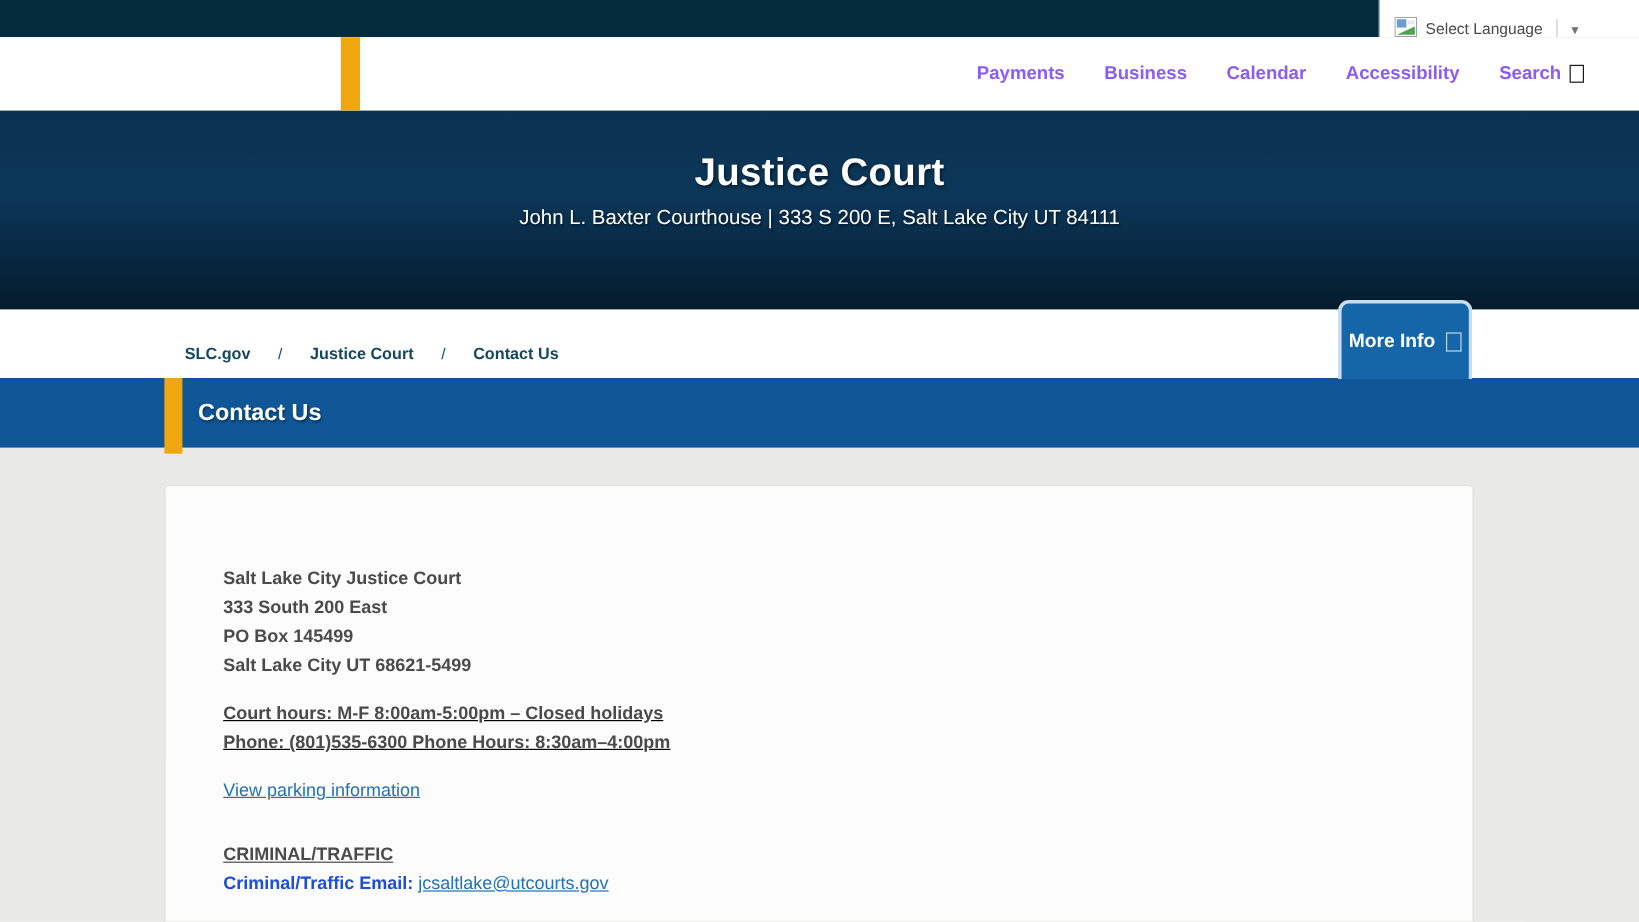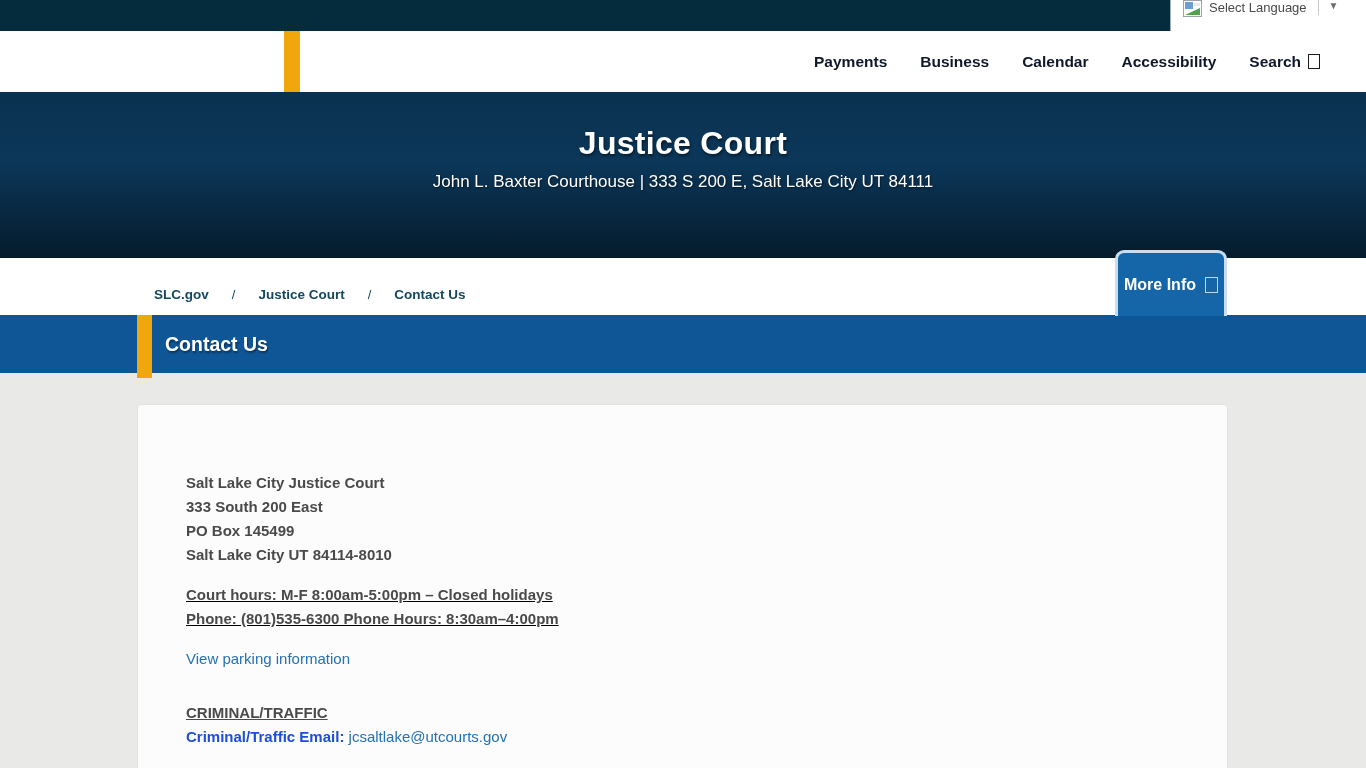--- a/index.html
+++ b/index.html
@@ -1,33 +1,33 @@
 <!DOCTYPE html>
 <html><head>
 <meta charset="utf-8">
 <style>
   * { margin:0; padding:0; box-sizing:border-box; }
   html,body { width:1366px; height:768px; overflow:hidden; background:#E9E9E7;
               font-family:"Liberation Sans","DejaVu Sans",sans-serif; }
 
   
   .topbar { position:relative; height:31px; background:#042C3D; }
-  .lang-box { position:absolute; top:0; right:0; width:196px; height:31px; background:#ffffff;
-              border-left:1px solid #9FB0BA; display:flex; align-items:flex-start; gap:7px;
+  .lang-box { position:absolute; top:0; right:0; width:217px; height:31px; background:#ffffff;
+              border-left:1px solid #9FB0BA; display:flex; align-items:flex-end; gap:7px;
               padding:0 10px 0 12px; cursor:pointer; }
   .lang-icon { width:19px; height:17px; flex:0 0 auto; }
   .lang-label { font-size:13px; color:#4A4A4A; white-space:nowrap; }
   .lang-divider { width:1px; height:15px; background:#C9C9C9; margin-left:4px; }
   .lang-arrow { font-size:10px; color:#6E6E6E; padding-left:3px; }
 
   
   .header { position:relative; height:61px; background:#ffffff; }
   .gold-stripe-header { position:absolute; left:284px; top:0; width:16px; height:61px; background:#F0A70E; }
   .mainnav { position:absolute; right:46px; top:0; height:61px; display:flex; align-items:center; gap:33px; }
-  .nav-item { font-size:15.5px; font-weight:bold; color:#0f172a; cursor:pointer; white-space:nowrap; }
+  .nav-item { font-size:15.5px; font-weight:bold; color:#8b5cf6; cursor:pointer; white-space:nowrap; }
   .nav-search { display:flex; align-items:center; gap:7px; }
   .glyph-box { display:inline-block; width:12px; height:15px; border:1px solid #1a1a1a; }
 
   
   .hero { height:166px; background:linear-gradient(180deg,#0A3150 0%,#0C3759 42%,#041B2C 100%);
           text-align:center; color:#ffffff; }
   .hero h1 { padding-top:33px; font-size:32px; font-weight:bold; letter-spacing:.3px;
              text-shadow:1px 2px 3px rgba(0,0,0,.5); }
   .hero .sub { margin-top:10px; font-size:17px; text-shadow:1px 1px 2px rgba(0,0,0,.5); }
 
@@ -51,21 +51,21 @@
                    text-shadow:1px 2px 2px rgba(0,0,0,.4); }
 
   
   .content-bg { height:395px; background:#E9E9E7; padding-top:31px; }
   .card { margin-left:137px; width:1091px; height:600px; background:#FCFCFC;
           border:1px solid #E2E2E0; border-radius:4px; padding:66px 48px 0 48px; }
   .card p { font-size:15px; line-height:24px; color:#4A4A4A; }
   .addr-line, .hours-line { font-weight:bold; }
   .hours-block { margin-top:16px; line-height:24.5px;text-decoration:underline; }
   .link-row { margin-top:16px; }
-  a.clink { color:#2471B5; font-weight:normal; cursor:pointer; }
+  a.clink { color:#2471B5; text-decoration:underline; font-weight:normal; cursor:pointer; }
   .sub-heading { margin-top:30px; font-size:15px; font-weight:bold; color:#474747;
                  text-decoration:underline; }
   .email-row { margin-top:0; color:#5A5A5A; font-weight:normal; }
   .email-row .lbl { color:#1d4ed8;font-weight:bold; }
   .jury-heading { margin-top:16px; }
 </style>
 </head>
 <body>
 
 <div class="topbar">
@@ -118,21 +118,21 @@
 <div class="section-band">
   <div class="gold-stripe-band"></div>
   <div class="section-title">Contact Us</div>
 </div>
 
 <div class="content-bg">
   <div class="card">
     <p class="addr-line">Salt Lake City Justice Court</p>
     <p class="addr-line">333 South 200 East</p>
     <p class="addr-line">PO Box 145499</p>
-    <p class="addr-line">Salt Lake City UT 84114-8010</p>
+    <p class="addr-line">Salt Lake City UT 68621-5499</p>
 
     <div class="hours-block">
       <p class="hours-line">Court hours: M-F 8:00am-5:00pm – Closed holidays</p>
       <p class="hours-line">Phone: (801)535-6300 Phone Hours: 8:30am–4:00pm</p>
     </div>
 
     <p class="link-row">
       <a class="clink">View parking information</a>
     </p>
 

